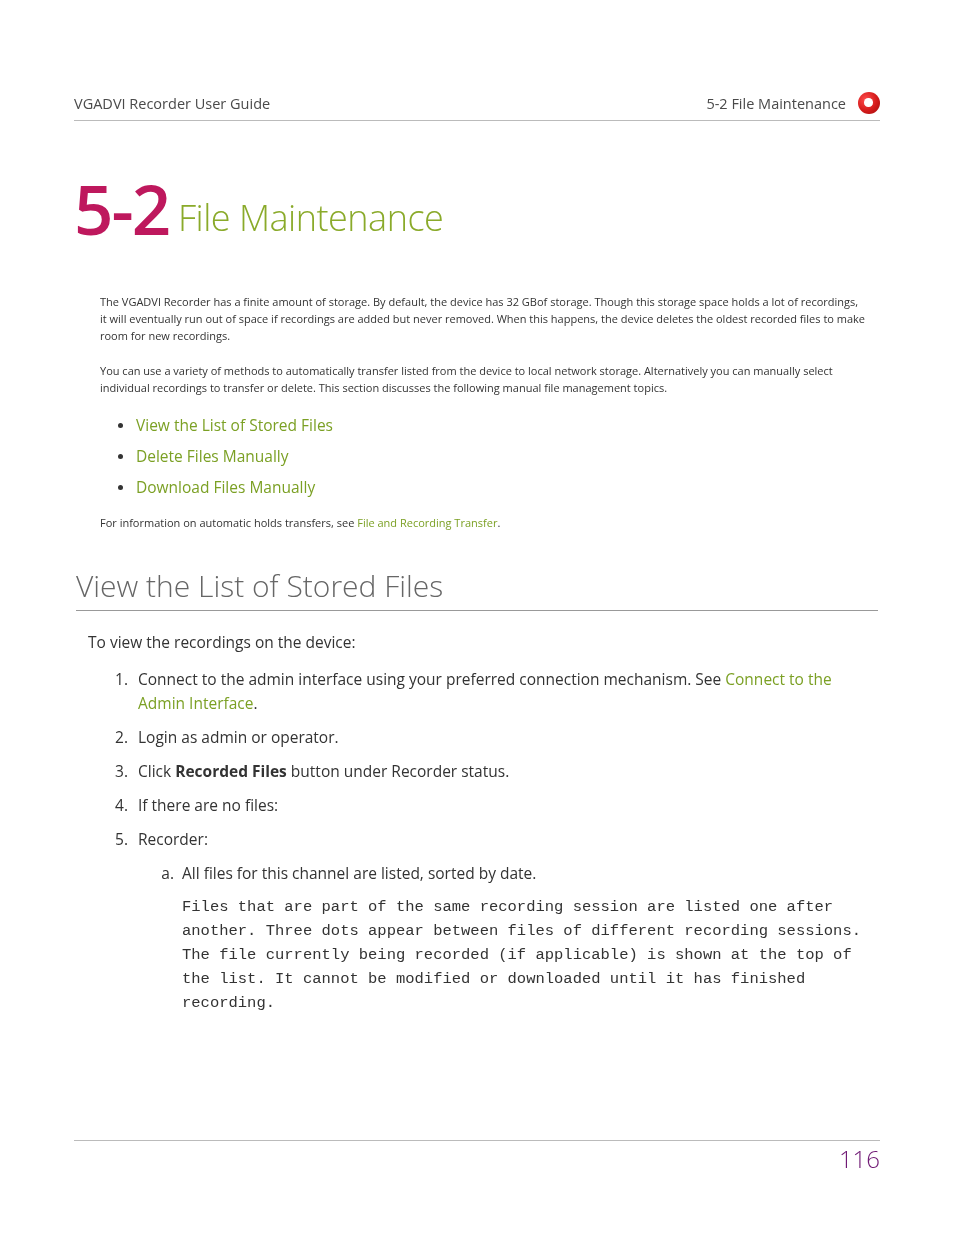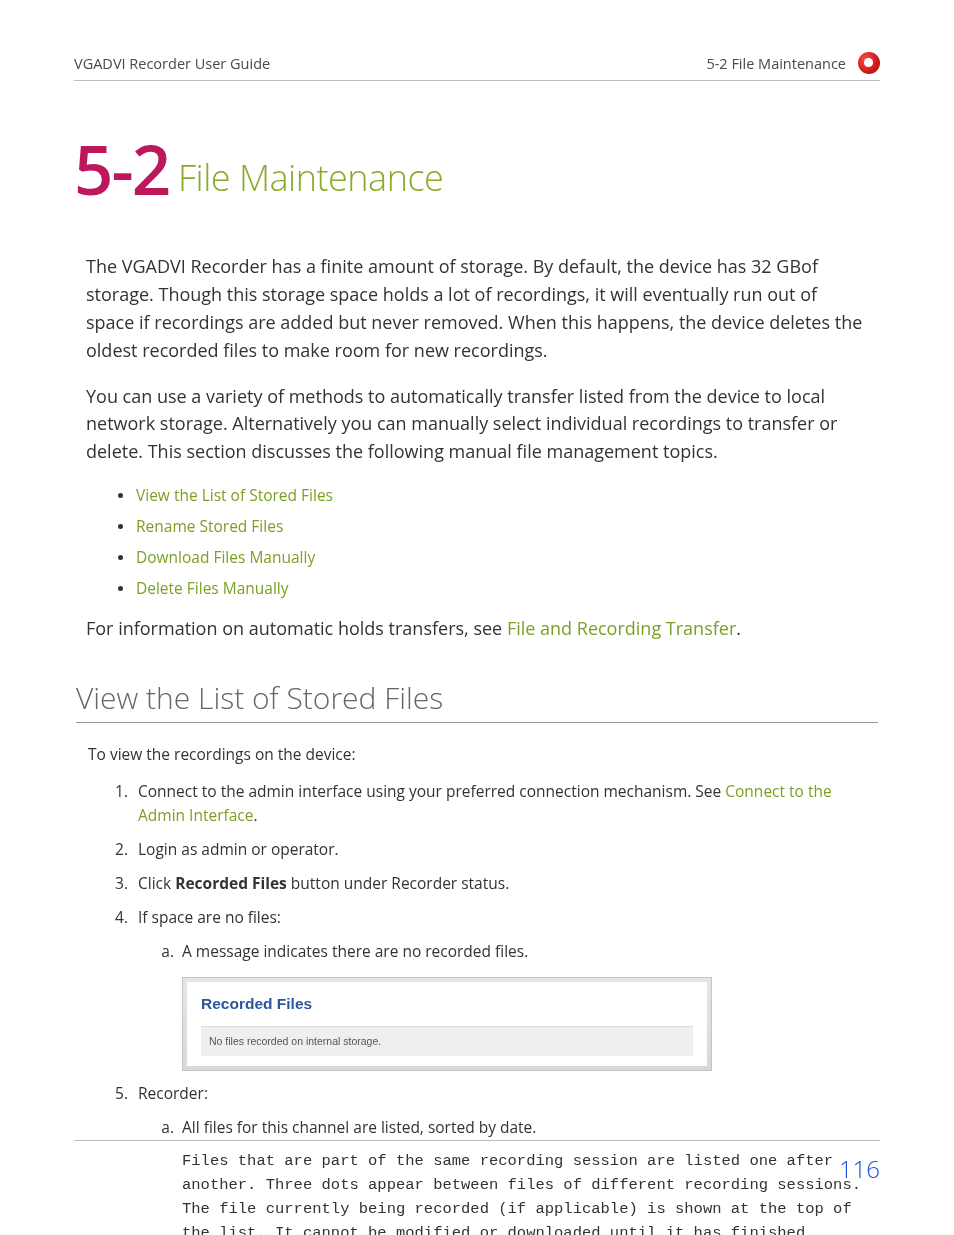--- a/index.html
+++ b/index.html
@@ -1,42 +1,42 @@
 <!DOCTYPE html>
 <html><head>
 <meta charset="utf-8">
 <style>
   * { box-sizing: border-box; margin: 0; padding: 0; }
   html, body { width: 954px; height: 1235px; background: #fff; font-family: "Segoe UI", "Open Sans", Arial, sans-serif; color: #333; }
-  .page { padding: 52px 74px 40px 74px; position: relative; height: 100%; }
+  .page { padding: 92px 74px 40px 74px; position: relative; height: 100%; }
   .header-row { display: flex; justify-content: space-between; align-items: center; border-bottom: 1px solid #bbb; padding-bottom: 6px; margin-bottom: 40px; }
   .header-left { font-size: 14.5px; color: #4a4a4a; }
   .header-right { display: flex; align-items: center; gap: 12px; font-size: 14.5px; color: #4a4a4a; }
   .logo-dot { width: 22px; height: 22px; border-radius: 50%; background: radial-gradient(circle at 35% 35%, #ff4d4d 0%, #d41a1a 55%, #9c0d0d 100%); display: inline-flex; align-items: center; justify-content: center; position: relative; }
   .logo-dot::after { content:""; width:8.5px; height:8.5px; background:#fff; border-radius:50%; position:absolute; top:6px; left:6px; }
   h1.title { font-weight: 300; letter-spacing: -0.5px; color: #8aaa2a; font-size: 36px; margin: 18px 0 38px 0; }
   h1.title .sec-num { font-weight: 600; font-size: 69px; color: #be185d; letter-spacing: -2px; vertical-align: -4px; }
-  .body-text { margin: 0 14px 18px 12px; font-size: 18px; line-height: 1.55; color: #333; }
+  .body-text { margin: 0 14px 18px 26px; font-size: 11px; line-height: 1.55; color: #333; }
   ul.link-list { list-style: none; margin: 0 14px 16px 44px; }
   ul.link-list li { position: relative; padding-left: 18px; margin-bottom: 9px; font-size: 15.5px; }
   ul.link-list li::before { content:""; position:absolute; left:0; top:9px; width:5px; height:5px; background:#333; border-radius:50%; }
   .link { color: #7ba024; text-decoration: none; }
   h2.section { font-weight: 300; font-size: 30px; color: #666; border-bottom: 1px solid #999; padding-bottom: 4px; margin: 34px 2px 20px 2px; }
   .intro { margin: 0 14px 14px 14px; font-size: 15.5px; }
   ol.steps { margin: 8px 14px 0 58px; font-size: 15.5px; line-height: 1.55; }
   ol.steps > li { margin-bottom: 10px; padding-left: 6px; }
   ol.sub { list-style-type: lower-alpha; margin: 10px 0 0 40px; }
   ol.sub > li { margin-bottom: 10px; padding-left: 4px; }
   .sub-para { margin-top: 10px; font-family: Liberation Mono, monospace; }
   .shot-wrap { margin: 14px 0 4px 0; padding: 4px; background: linear-gradient(#e6e6e6,#d8d8d8); border: 1px solid #c4c4c4; width: 530px; }
   .shot-inner { background: #fff; padding: 10px 14px; }
   .shot-title { color: #2c56a0; font-weight: 700; font-size: 15.5px; margin-bottom: 10px; font-family: Verdana, Arial, sans-serif; }
   .shot-bar { background: #efefef; border-top:1px solid #ddd; font-size: 10.5px; color:#555; padding: 6px 8px; font-family: Verdana, Arial, sans-serif; }
   .footer-line { position: absolute; left: 74px; right: 74px; bottom: 94px; border-top: 1px solid #bbb; }
-  .page-num { position: absolute; right: 74px; bottom: 50px; font-size: 24px; color: #1d4ed8; font-weight: 300; }
+  .page-num { position: absolute; right: 74px; bottom: 60px; font-size: 24px; color: #701a75; font-weight: 300; }
   b { font-weight: 700; }
 </style>
 </head>
 <body>
 
 <div class="page">
   <div class="header-row">
     <div class="header-left">VGADVI Recorder User Guide</div>
     <div class="header-right">
       <span>5-2 File Maintenance</span>
@@ -46,54 +46,42 @@
 
   <h1 class="title">
     <span class="sec-num">5-2</span><span> File Maintenance</span>
   </h1>
 
   <p class="body-text">The VGADVI Recorder has a finite amount of storage. By default, the device has 32 GBof storage. Though this storage space holds a lot of recordings, it will eventually run out of space if recordings are added but never removed. When this happens, the device deletes the oldest recorded files to make room for new recordings.</p>
   <p class="body-text">You can use a variety of methods to automatically transfer listed from the device to local network storage. Alternatively you can manually select individual recordings to transfer or delete. This section discusses the following manual file management topics.</p>
 
   <ul class="link-list">
     <li><a class="link">View the List of Stored Files</a></li>
-    <li><a class="link">Rename Stored Files</a></li>
+    <li><a class="link">Delete Files Manually</a></li>
     <li><a class="link">Download Files Manually</a></li>
-    <li><a class="link">Delete Files Manually</a></li>
   </ul>
 
   <p class="body-text">
     <span>For information on automatic holds transfers, see </span><a class="link">File and Recording Transfer</a><span>.</span>
   </p>
 
   <h2 class="section">View the List of Stored Files</h2>
 
   <p class="intro">To view the recordings on the device:</p>
 
   <ol class="steps">
     <li>
       <span>Connect to the admin interface using your preferred connection mechanism. See </span><a class="link">Connect to the Admin Interface</a><span>.</span>
     </li>
     <li>Login as admin or operator.</li>
     <li>
       <span>Click </span><b>Recorded Files</b><span> button under Recorder status.</span>
     </li>
     <li>
-      <span>If space are no files:</span>
-      <ol class="sub">
-        <li>
-          <span>A message indicates there are no recorded files.</span>
-          <div class="shot-wrap">
-            <div class="shot-inner">
-              <div class="shot-title">Recorded Files</div>
-              <div class="shot-bar">No files recorded on internal storage.</div>
-            </div>
-          </div>
-        </li>
-      </ol>
+      <span>If there are no files:</span>
     </li>
     <li>
       <span>Recorder:</span>
       <ol class="sub">
         <li>
           <span>All files for this channel are listed, sorted by date.</span>
           <p class="sub-para">Files that are part of the same recording session are listed one after another. Three dots appear between files of different recording sessions. The file currently being recorded (if applicable) is shown at the top of the list. It cannot be modified or downloaded until it has finished recording.</p>
         </li>
       </ol>
     </li>

